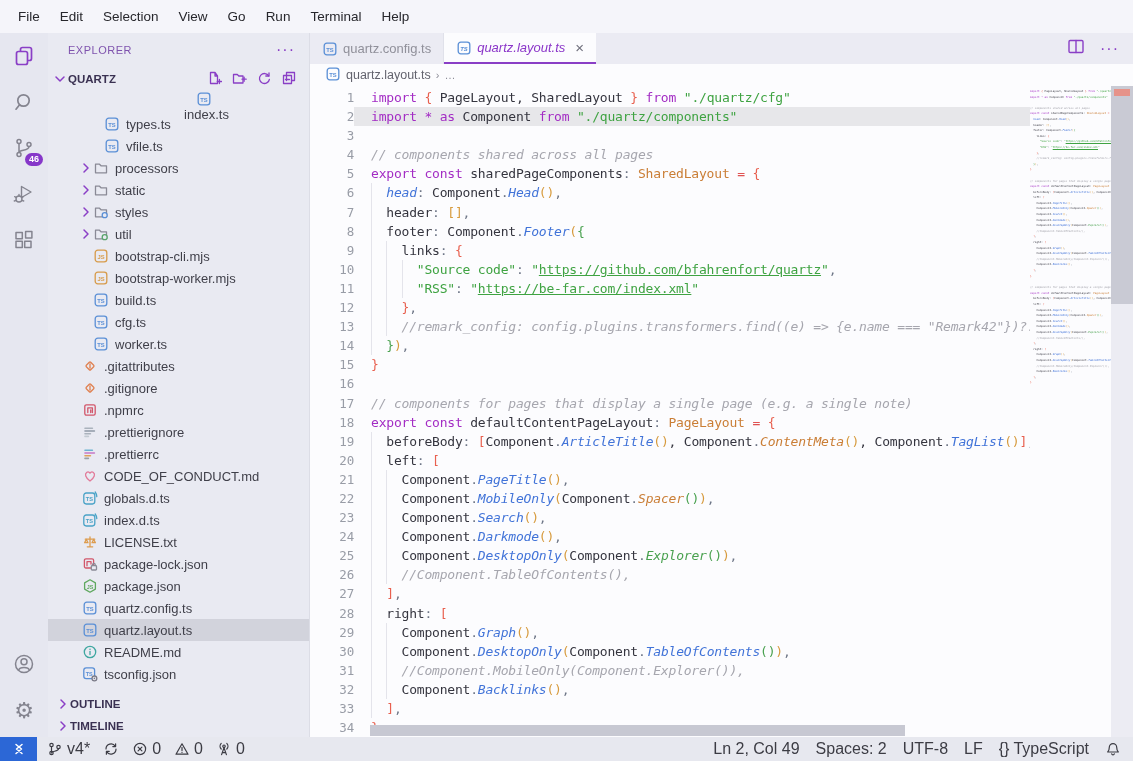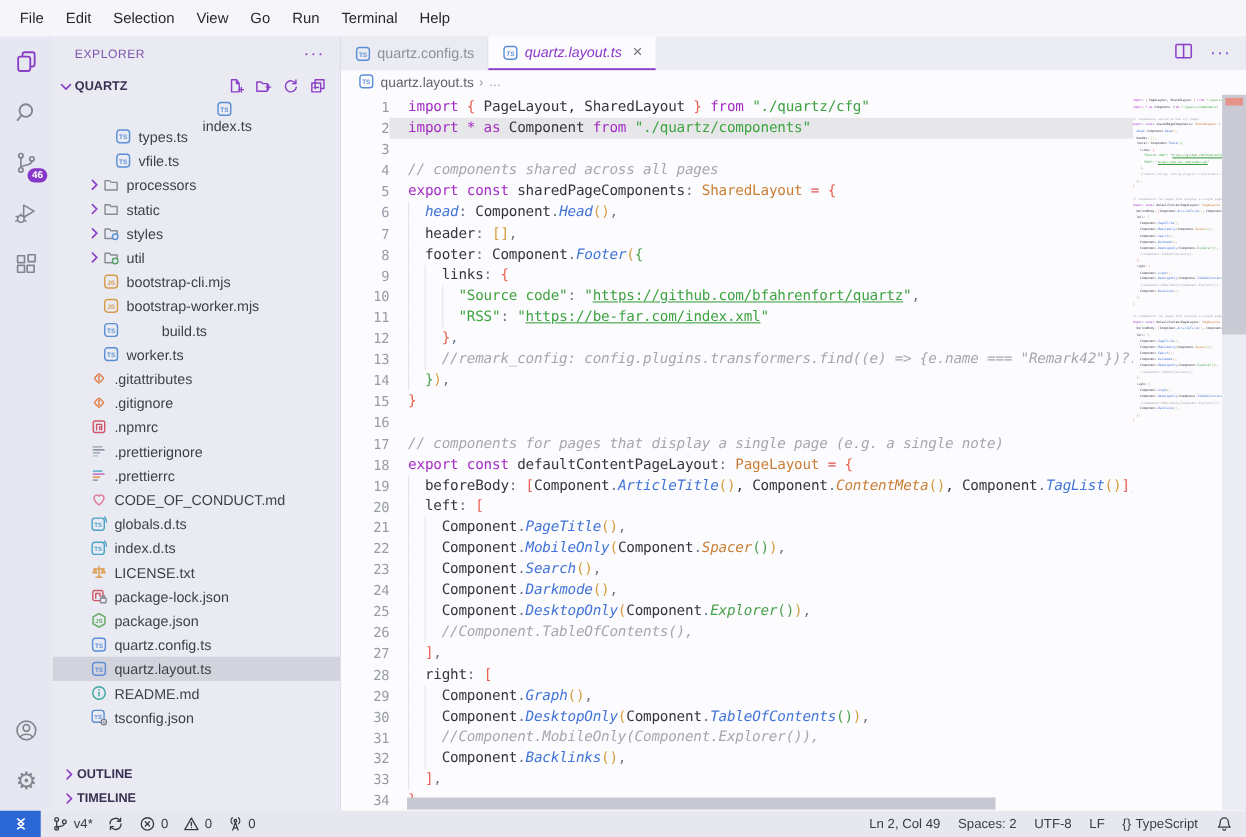--- a/index.html
+++ b/index.html
@@ -74,21 +74,21 @@
   
   .minimap { width:81px; flex:0 0 auto; overflow:hidden; padding-top:3px; font-family:"DejaVu Sans Mono","Liberation Mono",monospace; }
   .mrow { height:5.6px; line-height:5.6px; font-size:2.7px; white-space:pre; overflow:hidden; }
   .mgap { height:6px; }
   .ruler { width:22px; flex:0 0 auto; background:#ececf3; position:relative; }
   .ruler-slider { position:absolute; left:0; right:0; top:0; height:218px; background:#c9cad4; }
   .ruler-mark { position:absolute; left:3px; right:3px; top:3px; height:7px; background:#e6938a; }
   .hscroll { position:absolute; bottom:1px; left:60px; width:535px; height:11px; background:#c7c8d2; }
 
   
-  .statusbar { height:24px; background:#e7e8ef; display:flex; align-items:center; font-size:12px; color:#3c3c44; flex:0 0 auto; }
+  .statusbar { height:24px; background:#e7e8ef; display:flex; align-items:center; font-size:16px; color:#3c3c44; flex:0 0 auto; }
   .remote { width:37px; height:24px; background:#2c67d6; color:#fff; display:flex; align-items:center; justify-content:center; flex:0 0 auto; }
   .sb-left { display:flex; align-items:center; gap:13px; padding-left:10px; }
   .sb-right { margin-left:auto; display:flex; align-items:center; gap:16px; padding-right:12px; }
   .st-item { display:flex; align-items:center; gap:4px; }
   .st-item svg { display:block; }
   icon, .icon { display:inline-flex; }
 </style>
 </head>
 <body>
 
@@ -327,30 +327,41 @@
             <span class="ficon">
               <span class="icon ">
                 <svg width="16" height="16" viewBox="0 0 16 16" fill="none" stroke="currentColor" stroke-width="1.3" stroke-linecap="round" stroke-linejoin="round">
                   <rect x="2.2" y="2.2" width="11.6" height="11.6" rx="2.6" stroke="#d79b4a"></rect>
                   <text x="8" y="10.8" font-size="5.8" font-weight="bold" text-anchor="middle" fill="#d79b4a" stroke="none" font-family="Liberation Sans">JS</text>
                 </svg>
               </span>
             </span>
             <span>bootstrap-worker.mjs</span>
           </div>
-          <div class="trow" style="padding-left: 45px; gap: 32px;">
+          <div class="trow" style="padding-left: 45px;">
             <span class="ficon">
               <span class="icon ">
                 <svg width="16" height="16" viewBox="0 0 16 16" fill="none" stroke="currentColor" stroke-width="1.3" stroke-linecap="round" stroke-linejoin="round">
                   <rect x="2.2" y="2.2" width="11.6" height="11.6" rx="2.6" stroke="#5a8fd6"></rect>
                   <text x="8" y="10.8" font-size="5.8" font-weight="bold" text-anchor="middle" fill="#5a8fd6" stroke="none" font-family="Liberation Sans">TS</text>
                 </svg>
               </span>
             </span>
             <span>build.ts</span>
+          </div>
+          <div class="trow" style="padding-left: 45px;">
+            <span class="ficon">
+              <span class="icon ">
+                <svg width="16" height="16" viewBox="0 0 16 16" fill="none" stroke="currentColor" stroke-width="1.3" stroke-linecap="round" stroke-linejoin="round">
+                  <rect x="2.2" y="2.2" width="11.6" height="11.6" rx="2.6" stroke="#5a8fd6"></rect>
+                  <text x="8" y="10.8" font-size="5.8" font-weight="bold" text-anchor="middle" fill="#5a8fd6" stroke="none" font-family="Liberation Sans">TS</text>
+                </svg>
+              </span>
+            </span>
+            <span>cfg.ts</span>
           </div>
           <div class="trow" style="padding-left: 45px;">
             <span class="ficon">
               <span class="icon ">
                 <svg width="16" height="16" viewBox="0 0 16 16" fill="none" stroke="currentColor" stroke-width="1.3" stroke-linecap="round" stroke-linejoin="round">
                   <rect x="2.2" y="2.2" width="11.6" height="11.6" rx="2.6" stroke="#5a8fd6"></rect>
                   <text x="8" y="10.8" font-size="5.8" font-weight="bold" text-anchor="middle" fill="#5a8fd6" stroke="none" font-family="Liberation Sans">TS</text>
                 </svg>
               </span>
             </span>

